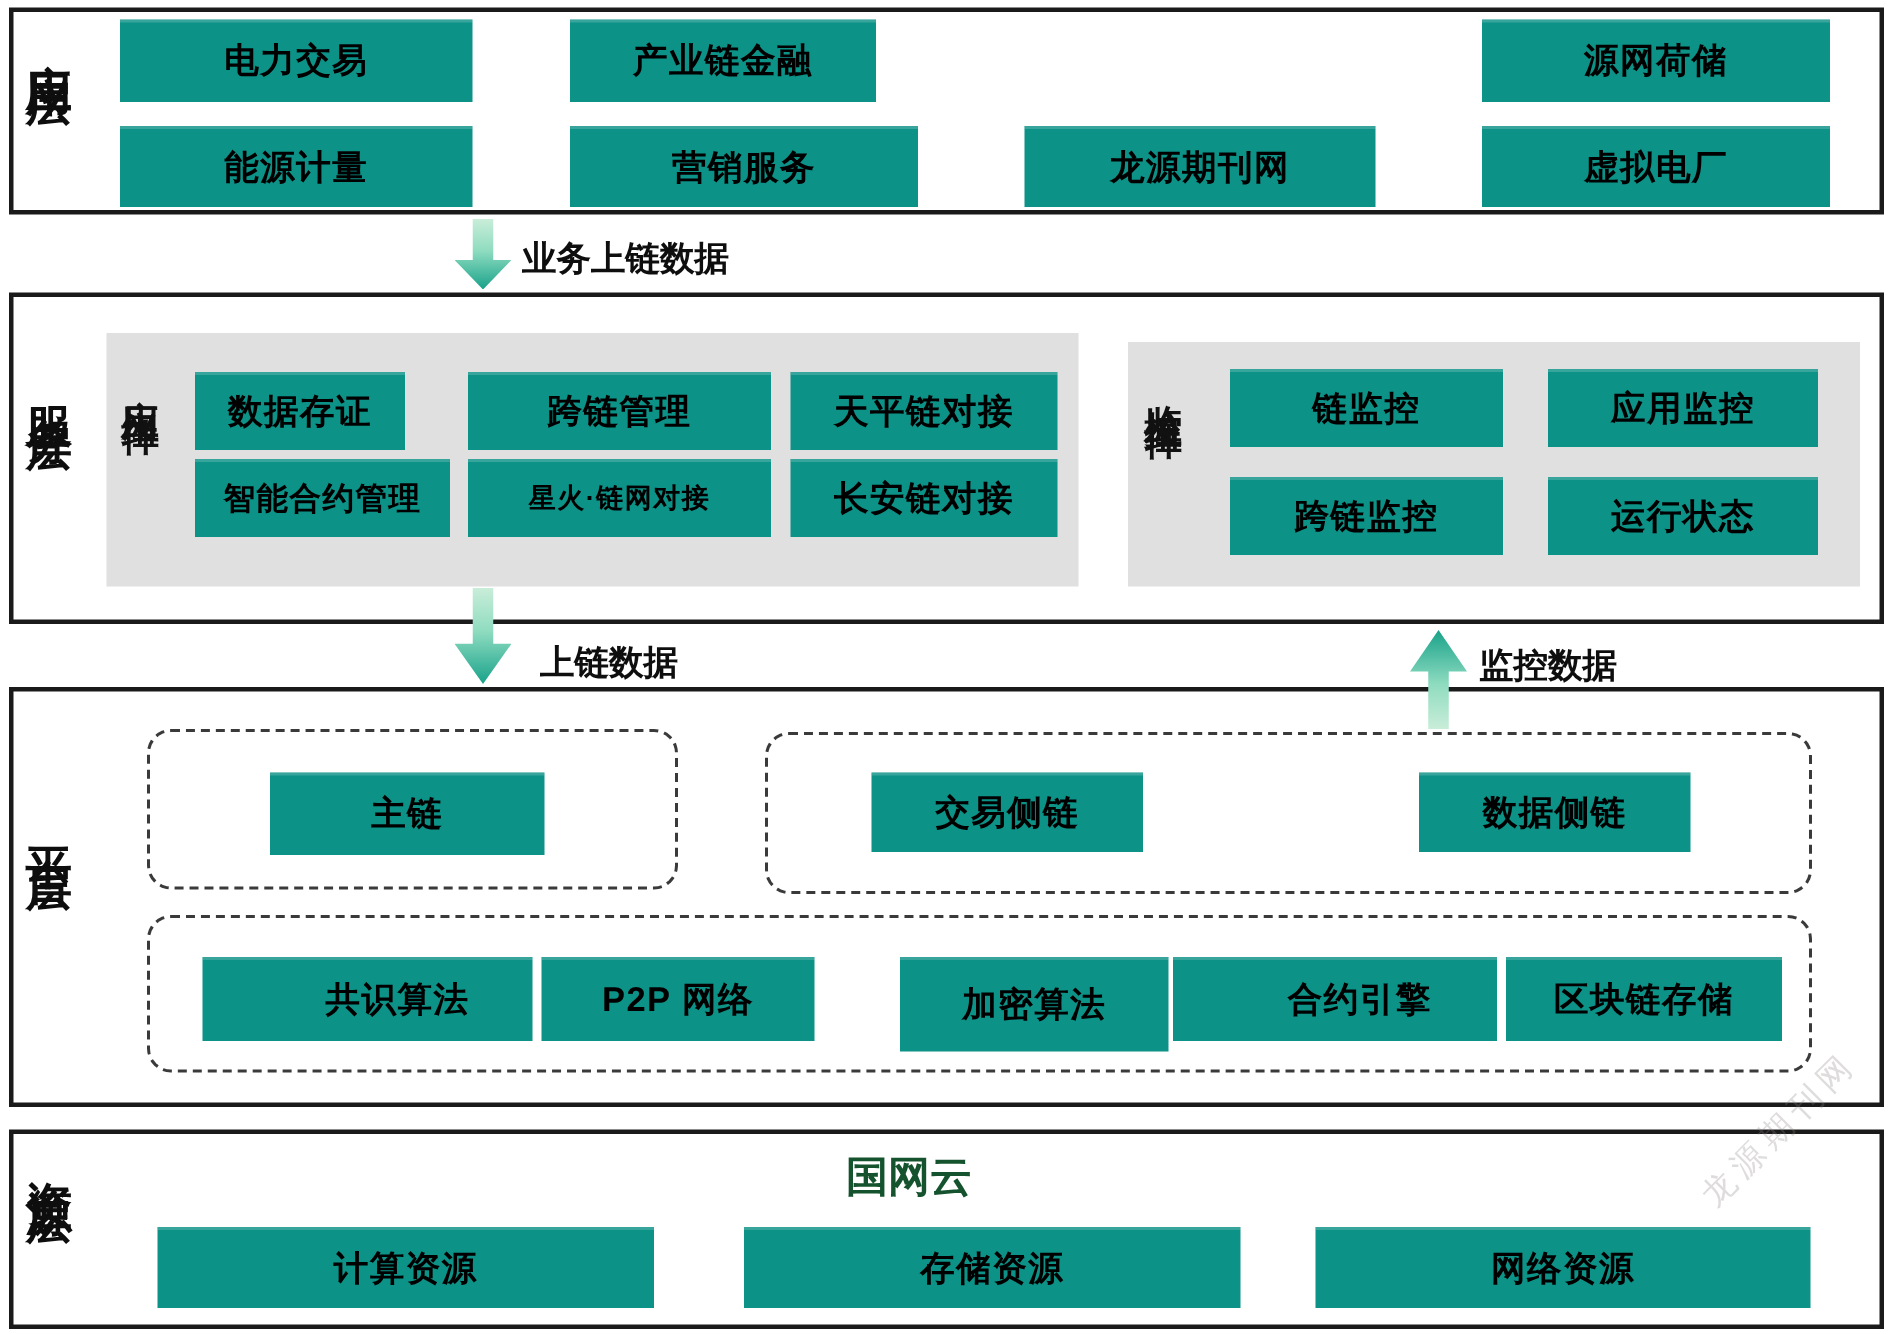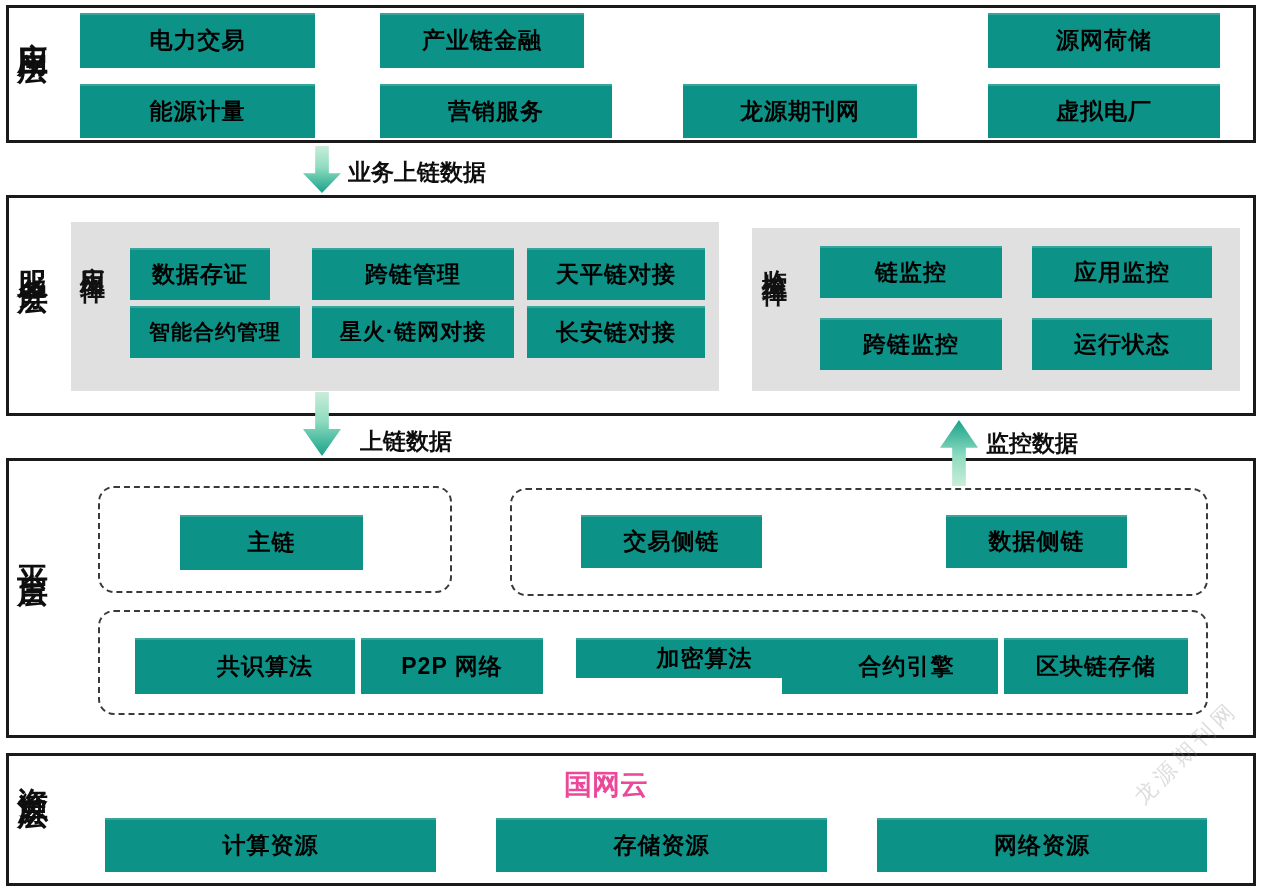--- a/index.html
+++ b/index.html
@@ -47,21 +47,21 @@
     clip-path:polygon(32% 0,68% 0,68% 58%,100% 58%,50% 100%,0 58%,32% 58%);
   }
   .arrow-up {
     background:linear-gradient(to top,#c9edd9 0%,#8fdcc0 45%,#18a28a 100%);
     clip-path:polygon(50% 0,100% 42%,68% 42%,68% 100%,32% 100%,32% 42%,0 42%);
   }
   .albl { position:absolute; font-size:23px; font-weight:bold; color:#0e0e0e; z-index:5; white-space:nowrap; }
 
   
   #cloud-title { position:absolute; left:6px; width:1200px; top:766px; text-align:center;
-    font-size:28px; font-weight:bold; color:#ec4899; z-index:3; }
+    font-size:28px; font-weight:bold; color:#14532d; z-index:3; }
 
   
   #watermark {
     position:absolute; left:1128px; top:790px; width:240px;
     transform:rotate(-45deg); transform-origin:left top;
     font-size:22px; letter-spacing:5px; color:rgba(140,130,130,0.28);
     z-index:6; white-space:nowrap;
   }
 </style>
 </head>
@@ -89,21 +89,21 @@
 
   <div class="arrow arrow-down" style="left:303px; top:146px; height:47px;"></div>
   <div class="albl" style="left:348px; top:157px;">业务上链数据</div>
 
   <div class="ggroup" style="left:71px; top:222px; width:648px; height:169px;"></div>
   <div class="glabel" style="left:80px; top:247px;">应用组件</div>
   <div class="tbox" style="left:130px; top:248px; width:140px; height:52px;">数据存证</div>
   <div class="tbox" style="left:312px; top:248px; width:202px; height:52px;">跨链管理</div>
   <div class="tbox" style="left:527px; top:248px; width:178px; height:52px;">天平链对接</div>
   <div class="tbox" style="left:130px; top:306px; width:170px; height:52px; font-size:21px;">智能合约管理</div>
-  <div class="tbox" style="left:312px; top:306px; width:202px; height:52px; font-size:22px;">星火·链网对接</div>
+  <div class="tbox" style="left:312px; top:306px; width:202px; height:52px; font-size:18px;">星火·链网对接</div>
   <div class="tbox" style="left:527px; top:306px; width:178px; height:52px;">长安链对接</div>
 
   <div class="ggroup" style="left:752px; top:228px; width:488px; height:163px;"></div>
   <div class="glabel" style="left:762px; top:250px;">监控组件</div>
   <div class="tbox" style="left:820px; top:246px; width:182px; height:52px;">链监控</div>
   <div class="tbox" style="left:1032px; top:246px; width:180px; height:52px;">应用监控</div>
   <div class="tbox" style="left:820px; top:318px; width:182px; height:52px;">跨链监控</div>
   <div class="tbox" style="left:1032px; top:318px; width:180px; height:52px;">运行状态</div>
 
   <div class="arrow arrow-down" style="left:303px; top:392px; height:64px;"></div>
@@ -115,21 +115,21 @@
   <div class="dash" style="left:98px; top:486px; width:354px; height:107px;"></div>
   <div class="dash" style="left:510px; top:488px; width:698px; height:108px;"></div>
   <div class="dash" style="left:98px; top:610px; width:1110px; height:105px;"></div>
 
   <div class="tbox" style="left:180px; top:515px; width:183px; height:55px;">主链</div>
   <div class="tbox" style="left:581px; top:515px; width:181px; height:53px;">交易侧链</div>
   <div class="tbox" style="left:946px; top:515px; width:181px; height:53px;">数据侧链</div>
 
   <div class="tbox" style="left:135px; top:638px; width:180px; height:56px;padding-left:40px;">共识算法</div>
   <div class="tbox" style="left:361px; top:638px; width:182px; height:56px;">P2P 网络</div>
-  <div class="tbox" style="left:576px; top:638px; width:179px; height:40px;padding-left:39px;">加密算法</div>
+  <div class="tbox" style="left:600px; top:638px; width:179px; height:63px;">加密算法</div>
   <div class="tbox" style="left:782px; top:638px; width:183px; height:56px;padding-left:33px;">合约引擎</div>
   <div class="tbox" style="left:1004px; top:638px; width:184px; height:56px;">区块链存储</div>
 
   <div id="cloud-title">国网云</div>
   <div class="tbox" style="left:105px; top:818px; width:331px; height:54px;">计算资源</div>
   <div class="tbox" style="left:496px; top:818px; width:331px; height:54px;">存储资源</div>
   <div class="tbox" style="left:877px; top:818px; width:330px; height:54px;">网络资源</div>
 
   <div id="watermark">龙源期刊网</div>
 

